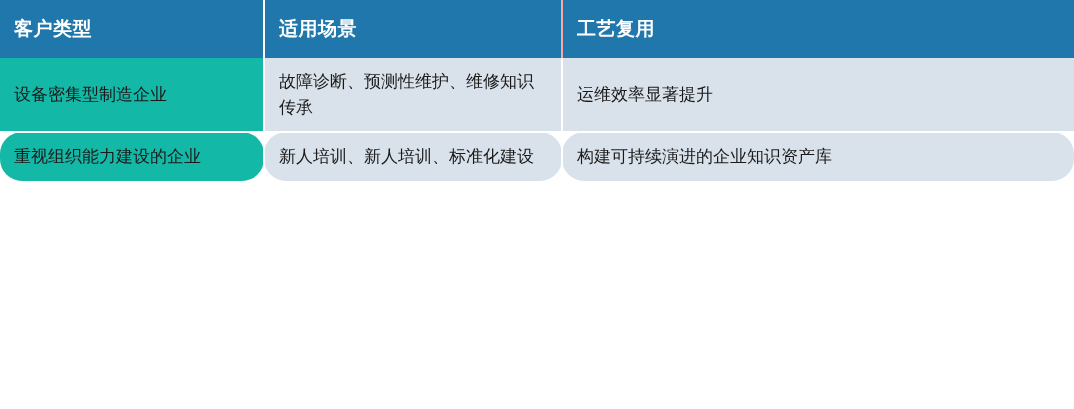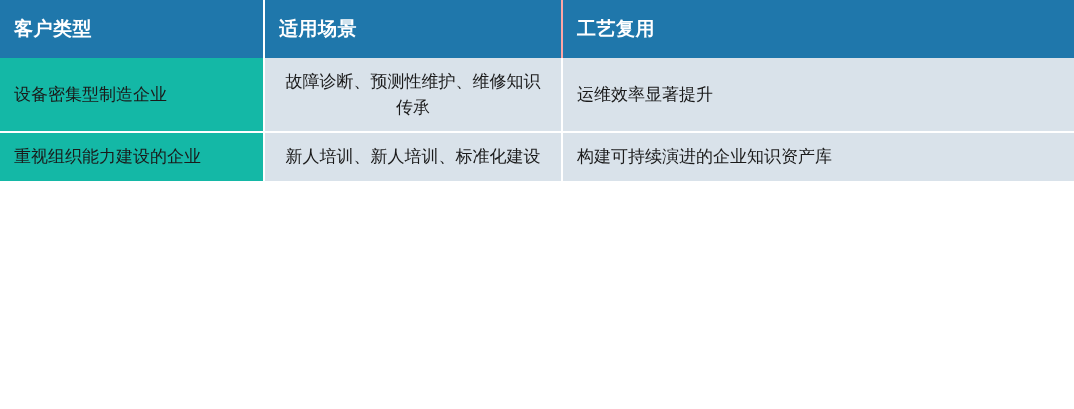--- a/index.html
+++ b/index.html
@@ -51,28 +51,28 @@
     background: #d9e2ea;
     border-bottom: 2px solid #ffffff;
   }
   table.benefit-table tbody td.col1 {
     background: #14b8a6;
     border-right: 2px solid #ffffff;
   }
   table.benefit-table tbody td.col2 {
     background: #d9e2ea;
     border-right: 2px solid #ffffff;
-    text-align: center;
   }
   table.benefit-table tbody td.col3 {
     background: #d9e2ea;
     margin-left: 36px;
   }
   table.benefit-table tbody tr:last-child td {
     border-bottom: none;
+    border-radius: 22px;
   }
 </style>
 </head>
 <body>
 
 <div class="table-wrap">
   <table class="benefit-table">
     <colgroup>
       <col class="c1">
       <col class="c2">

